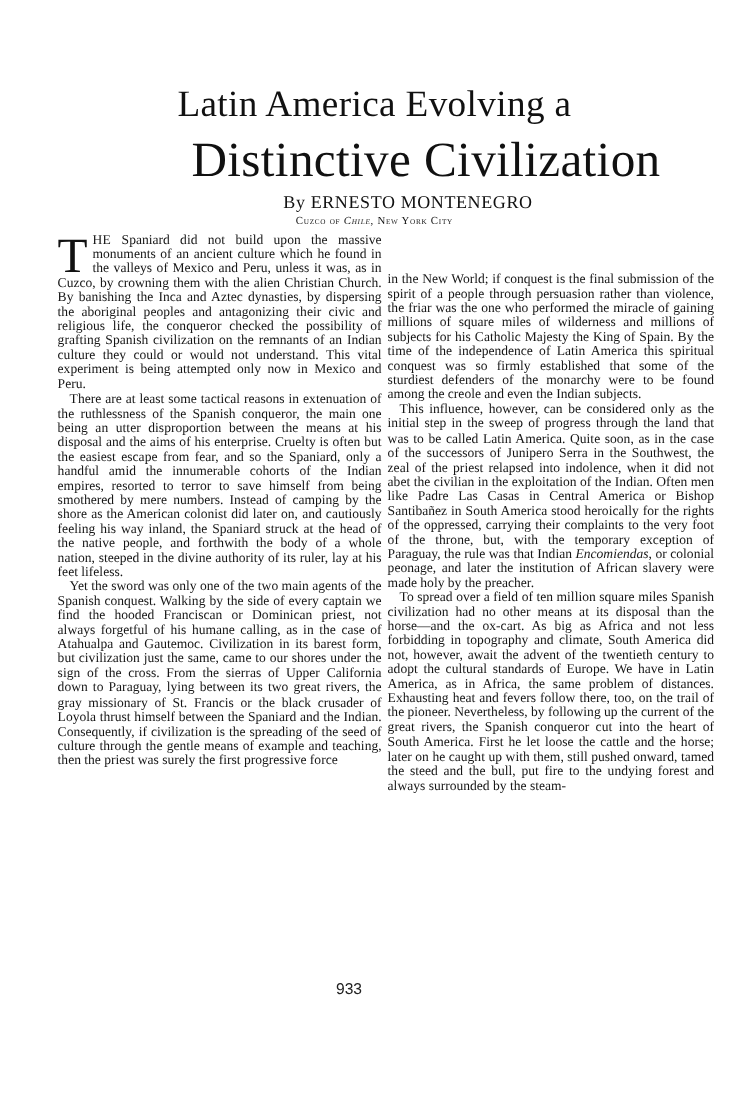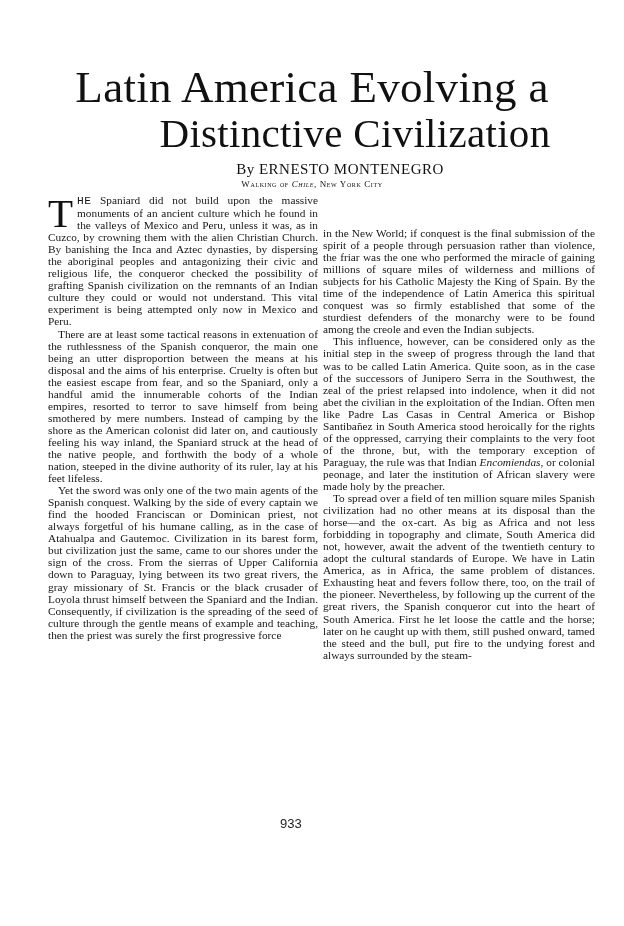--- a/index.html
+++ b/index.html
@@ -1,40 +1,40 @@
 <!DOCTYPE html>
 <html><head>
 <meta charset="utf-8">
 <style>
   html, body { margin: 0; padding: 0; background: #ffffff; }
   body { width: 624px; height: 926px; position: relative; overflow: hidden; color: #1a1a1a; font-family: "DejaVu Serif", "Liberation Serif", serif; }
   .title { position: absolute; left: 0; width: 624px; text-align: center; font-family: "Liberation Serif", "DejaVu Serif", serif; font-weight: normal; margin: 0; color: #111; letter-spacing: 0.3px; }
-  .title.l1 { top: 64px; font-size: 45px; line-height: 46px; }
+  .title.l1 { top: 64px; font-size: 31px; line-height: 46px; }
   .title.l2 { top: 110px; font-size: 41px; line-height: 46px; margin-left: 43px; }
   .byline { position: absolute; top: 161px; left: 0; width: 624px; text-align: center; font-family: "Liberation Serif", serif; font-size: 15px; letter-spacing: 0.5px; color: #111; margin-left: 28px; }
   .affil { position: absolute; top: 179px; left: 0; width: 624px; text-align: center; font-family: "Liberation Serif", serif; font-size: 9px; letter-spacing: 0.6px; color: #111; font-variant: small-caps; }
   .affil i { font-style: italic; }
   .col { position: absolute; top: 194px; width: 270px; font-family: "Liberation Serif", serif; font-size: 11.3px; line-height: 12.05px; text-align: justify; color: #161616; }
   .col.left { left: 48px; }
   .col.right { left: 323px; width: 272px; }
   .col p { margin: 0; text-indent: 10px; }
   .col p.first { text-indent: 0; }
   .col p.noindent { text-indent: 0; margin-top: 33px; }
   .dropcap { float: left; font-size: 41px; line-height: 34px; margin: 2px 4px 0 0; font-family: "Liberation Serif", serif; color: #111; }
-  .lead-caps { letter-spacing: 0.3px; font-family: Liberation Mono, monospace; }
+  .lead-caps { letter-spacing: 0.3px; }
   .pagenum { position: absolute; top: 816px; left: 280px; font-family: "Liberation Sans", sans-serif; font-size: 13px; color: #222; }
 </style>
 </head>
 <body>
 
 <h1 class="title l1">Latin America Evolving a</h1>
 <h1 class="title l2">Distinctive Civilization</h1>
 
 <div class="byline">By ERNESTO MONTENEGRO</div>
-<div class="affil"><span>Walking of </span><i>Chile</i><span>, New York City</span></div>
+<div class="affil"><span>Cuzco of </span><i>Chile</i><span>, New York City</span></div>
 
 <div class="col left">
   <p class="first"><span class="dropcap">T</span><span class="lead-caps">HE</span><span> Spaniard did not build upon the massive monuments of an ancient culture which he found in the valleys of Mexico and Peru, unless it was, as in Cuzco, by crowning them with the alien Christian Church. By banishing the Inca and Aztec dynasties, by dispersing the aboriginal peoples and antagonizing their civic and religious life, the conqueror checked the possibility of grafting Spanish civilization on the remnants of an Indian culture they could or would not understand. This vital experiment is being attempted only now in Mexico and Peru.</span></p>
   <p>There are at least some tactical reasons in extenuation of the ruthlessness of the Spanish conqueror, the main one being an utter disproportion between the means at his disposal and the aims of his enterprise. Cruelty is often but the easiest escape from fear, and so the Spaniard, only a handful amid the innumerable cohorts of the Indian empires, resorted to terror to save himself from being smothered by mere numbers. Instead of camping by the shore as the American colonist did later on, and cautiously feeling his way inland, the Spaniard struck at the head of the native people, and forthwith the body of a whole nation, steeped in the divine authority of its ruler, lay at his feet lifeless.</p>
   <p>Yet the sword was only one of the two main agents of the Spanish conquest. Walking by the side of every captain we find the hooded Franciscan or Dominican priest, not always forgetful of his humane calling, as in the case of Atahualpa and Gautemoc. Civilization in its barest form, but civilization just the same, came to our shores under the sign of the cross. From the sierras of Upper California down to Paraguay, lying between its two great rivers, the gray missionary of St. Francis or the black crusader of Loyola thrust himself between the Spaniard and the Indian. Consequently, if civilization is the spreading of the seed of culture through the gentle means of example and teaching, then the priest was surely the first progressive force</p>
 </div>
 
 <div class="col right">
   <p class="noindent">in the New World; if conquest is the final submission of the spirit of a people through persuasion rather than violence, the friar was the one who performed the miracle of gaining millions of square miles of wilderness and millions of subjects for his Catholic Majesty the King of Spain. By the time of the independence of Latin America this spiritual conquest was so firmly established that some of the sturdiest defenders of the monarchy were to be found among the creole and even the Indian subjects.</p>
   <p><span>This influence, however, can be considered only as the initial step in the sweep of progress through the land that was to be called Latin America. Quite soon, as in the case of the successors of Junipero Serra in the Southwest, the zeal of the priest relapsed into indolence, when it did not abet the civilian in the exploitation of the Indian. Often men like Padre Las Casas in Central America or Bishop Santibañez in South America stood heroically for the rights of the oppressed, carrying their complaints to the very foot of the throne, but, with the temporary exception of Paraguay, the rule was that Indian </span><i>Encomiendas</i><span>, or colonial peonage, and later the institution of African slavery were made holy by the preacher.</span></p>

